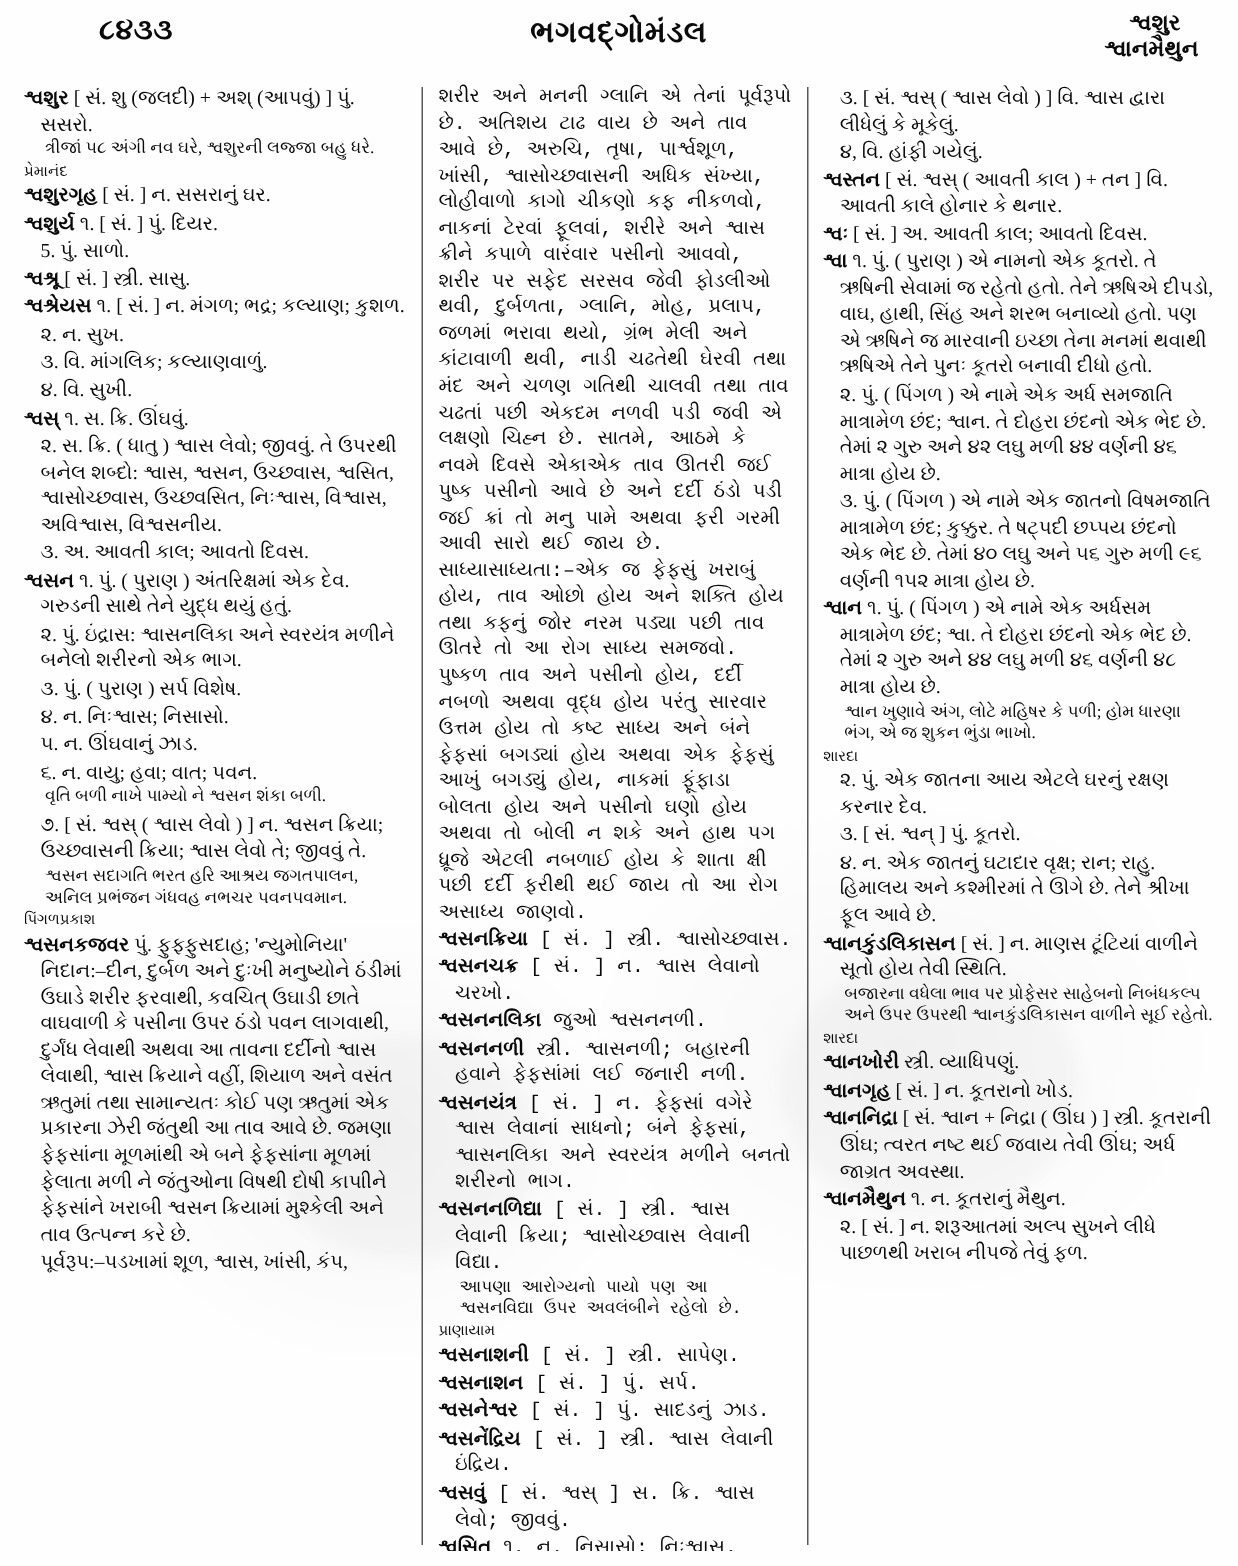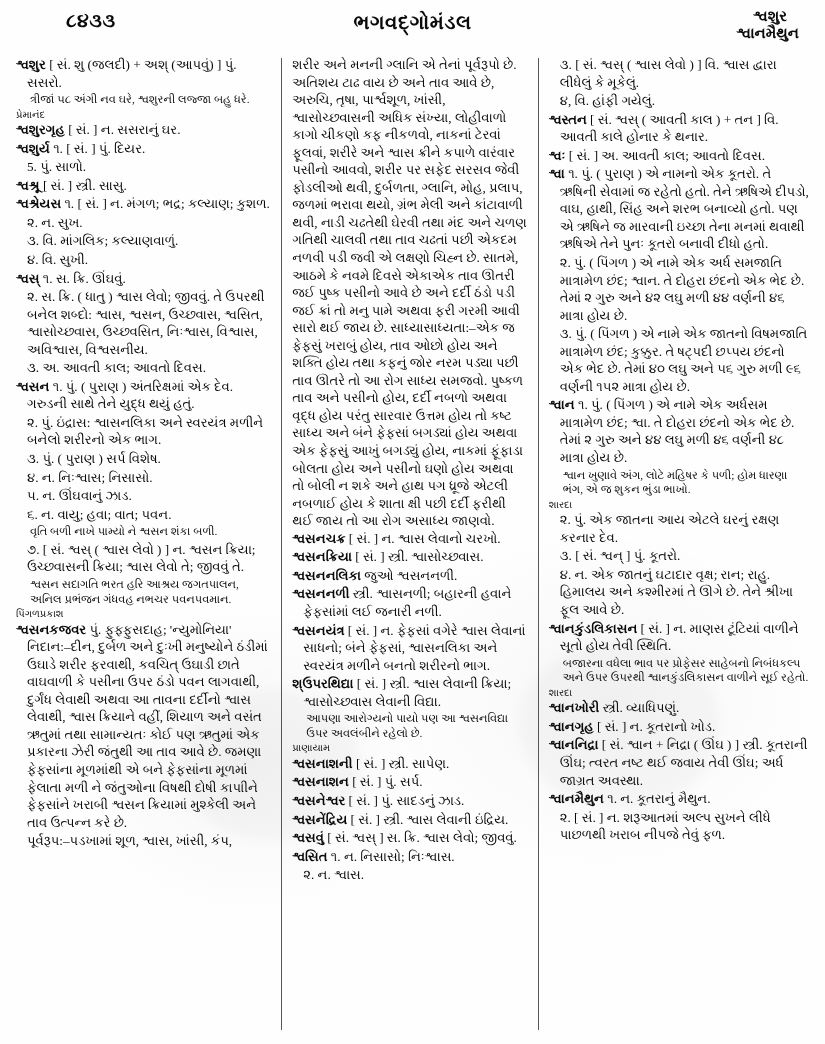--- a/index.html
+++ b/index.html
@@ -75,21 +75,21 @@
   }
   .col {
     position: relative;
     font-size: 13.2px;
     line-height: 1.33;
     text-align: left;
     overflow: hidden;
     box-sizing: border-box;
   }
   .col-1 { width: 268px; padding-right: 10px; }
-  .col-2 { width: 258px; padding: 0 10px; }
+  .col-2 { width: 258px; padding: 0 10px; font-family: Liberation Mono, monospace; }
   .col-3 { width: 273px; padding-left: 10px; }
 
   .rule {
     width: 1px;
     background: #3b3b3b;
     margin: 2px 0 0 0;
     align-self: stretch;
     height: 972px;
     opacity: 0.85;
   }
@@ -182,26 +182,26 @@
         <div class="quote">વૃતિ બળી નાખે પામ્યો ને શ્વસન શંકા બળી.</div>
         <div class="entry cont">૭. [ સં. શ્વસ્ ( શ્વાસ લેવો ) ] ન. શ્વસન ક્રિયા; ઉચ્છ્વાસની ક્રિયા; શ્વાસ લેવો તે; જીવવું તે.</div>
         <div class="quote">શ્વસન સદાગતિ ભરત હરિ આશ્રય જગતપાલન, અનિલ પ્રભંજન ગંધવહ નભચર પવનપવમાન.</div>
         <div class="attrib">પિંગળપ્રકાશ</div>
         <div class="entry"><span class="hw">શ્વસનકજવર</span><span> પું. ફુફ્ફુસદાહ; 'ન્યુમોનિયા' નિદાન:–દીન, દુર્બળ અને દુઃખી મનુષ્યોને ઠંડીમાં ઉઘાડે શરીર ફરવાથી, કવચિત્ ઉઘાડી છાતે વાઘવાળી કે પસીના ઉપર ઠંડો પવન લાગવાથી, દુર્ગંધ લેવાથી અથવા આ તાવના દર્દીનો શ્વાસ લેવાથી, શ્વાસ ક્રિયાને વહીં, શિયાળ અને વસંત ઋતુમાં તથા સામાન્યતઃ કોઈ પણ ઋતુમાં એક પ્રકારના ઝેરી જંતુથી આ તાવ આવે છે. જમણા ફેફસાંના મૂળમાંથી એ બને ફેફસાંના મૂળમાં ફેલાતા મળી ને જંતુઓના વિષથી દોષી કાપાીને ફેફસાંને ખરાબી શ્વસન ક્રિયામાં મુશ્કેલી અને તાવ ઉત્પન્ન કરે છે.</span></div>
         <div class="entry cont">પૂર્વરૂપ:–પડખામાં શૂળ, શ્વાસ, ખાંસી, કંપ,</div>
       </div>
     <div class="rule"></div>
     <div class="col col-2">
         <div class="para">શરીર અને મનની ગ્લાનિ એ તેનાં પૂર્વરૂપો છે. અતિશય ટાઢ વાય છે અને તાવ આવે છે, અરુચિ, તૃષા, પાર્શ્વશૂળ, ખાંસી, શ્વાસોચ્છ્વાસની અધિક સંખ્યા, લોહીવાળો કાગો ચીકણો કફ નીકળવો, નાકનાં ટેરવાં ફૂલવાં, શરીરે અને શ્વાસ ક્રીને કપાળે વારંવાર પસીનો આવવો, શરીર પર સફેદ સરસવ જેવી ફોડલીઓ થવી, દુર્બળતા, ગ્લાનિ, મોહ, પ્રલાપ, જળમાં ભરાવા થયો, ગ્રંભ મેલી અને કાંટાવાળી થવી, નાડી ચઢતેથી ઘેરવી તથા મંદ અને ચળણ ગતિથી ચાલવી તથા તાવ ચઢતાં પછી એકદમ નળવી પડી જવી એ લક્ષણો ચિહ્ન છે. સાતમે, આઠમે કે નવમે દિવસે એકાએક તાવ ઊતરી જઈ પુષ્ક પસીનો આવે છે અને દર્દી ઠંડો પડી જઈ ક્રાં તો મનુ પામે અથવા ફરી ગરમી આવી સારો થઈ જાય છે. સાધ્યાસાધ્યતા:–એક જ ફેફસું ખરાબું હોય, તાવ ઓછો હોય અને શક્તિ હોય તથા કફનું જોર નરમ પડ્યા પછી તાવ ઊતરે તો આ રોગ સાધ્ય સમજવો. પુષ્કળ તાવ અને પસીનો હોય, દર્દી નબળો અથવા વૃદ્ધ હોય પરંતુ સારવાર ઉત્તમ હોય તો કષ્ટ સાધ્ય અને બંને ફેફસાં બગડ્યાં હોય અથવા એક ફેફસું આખું બગડ્યું હોય, નાકમાં ફૂંફાડા બોલતા હોય અને પસીનો ઘણો હોય અથવા તો બોલી ન શકે અને હાથ પગ ધ્રૂજે એટલી નબળાઈ હોય કે શાતા ક્ષી પછી દર્દી ફરીથી થઈ જાય તો આ રોગ અસાધ્ય જાણવો.</div>
+        <div class="entry"><span class="hw">શ્વસનક્રિયા</span><span> [ સં. ] સ્ત્રી. શ્વાસોચ્છ્વાસ.</span></div>
         <div class="entry"><span class="hw">શ્વસનચક્ર</span><span> [ સં. ] ન. શ્વાસ લેવાનો ચરખો.</span></div>
-        <div class="entry"><span class="hw">શ્વસનક્રિયા</span><span> [ સં. ] સ્ત્રી. શ્વાસોચ્છ્વાસ.</span></div>
         <div class="entry"><span class="hw">શ્વસનનલિકા</span><span> જુઓ શ્વસનનળી.</span></div>
         <div class="entry"><span class="hw">શ્વસનનળી</span><span> સ્ત્રી. શ્વાસનળી; બહારની હવાને ફેફસાંમાં લઈ જનારી નળી.</span></div>
         <div class="entry"><span class="hw">શ્વસનયંત્ર</span><span> [ સં. ] ન. ફેફસાં વગેરે શ્વાસ લેવાનાં સાધનો; બંને ફેફસાં, શ્વાસનલિકા અને સ્વરયંત્ર મળીને બનતો શરીરનો ભાગ.</span></div>
-        <div class="entry"><span class="hw">શ્ઉપરથિદ્યા</span><span> [ સં. ] સ્ત્રી. શ્વાસ લેવાની ક્રિયા; શ્વાસોચ્છ્વાસ લેવાની વિદ્યા.</span></div>
+        <div class="entry"><span class="hw">શ્વસનનળિદ્યા</span><span> [ સં. ] સ્ત્રી. શ્વાસ લેવાની ક્રિયા; શ્વાસોચ્છ્વાસ લેવાની વિદ્યા.</span></div>
         <div class="quote">આપણા આરોગ્યનો પાયો પણ આ શ્વસનવિદ્યા ઉપર અવલંબીને રહેલો છે.</div>
         <div class="attrib">પ્રાણાયામ</div>
         <div class="entry"><span class="hw">શ્વસનાશની</span><span> [ સં. ] સ્ત્રી. સાપેણ.</span></div>
         <div class="entry"><span class="hw">શ્વસનાશન</span><span> [ સં. ] પું. સર્પ.</span></div>
         <div class="entry"><span class="hw">શ્વસનેશ્વર</span><span> [ સં. ] પું. સાદડનું ઝાડ.</span></div>
         <div class="entry"><span class="hw">શ્વસનેંદ્રિય</span><span> [ સં. ] સ્ત્રી. શ્વાસ લેવાની ઇંદ્રિય.</span></div>
         <div class="entry"><span class="hw">શ્વસવું</span><span> [ સં. શ્વસ્ ] સ. ક્રિ. શ્વાસ લેવો; જીવવું.</span></div>
         <div class="entry"><span class="hw">શ્વસિત</span><span> ૧. ન. નિસાસો; નિઃશ્વાસ.</span></div>
         <div class="entry cont">૨. ન. શ્વાસ.</div>
       </div>

